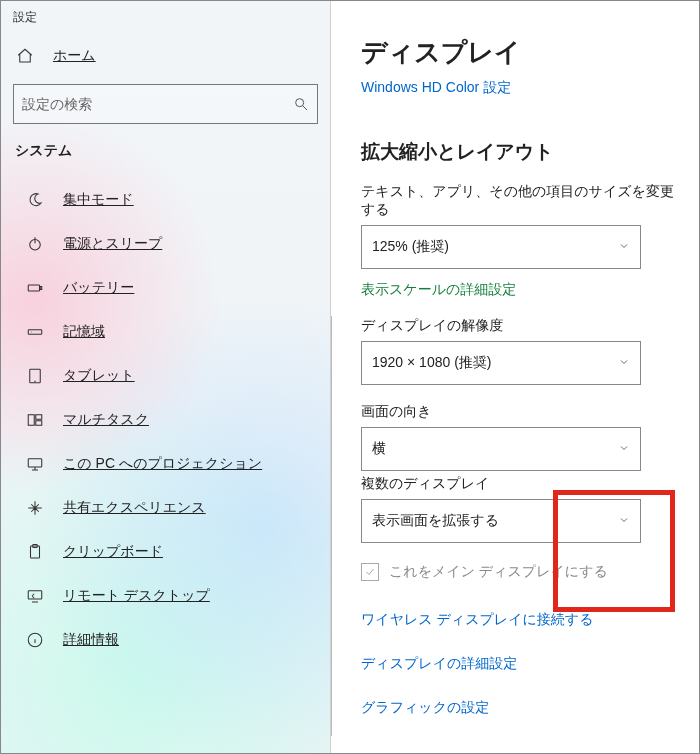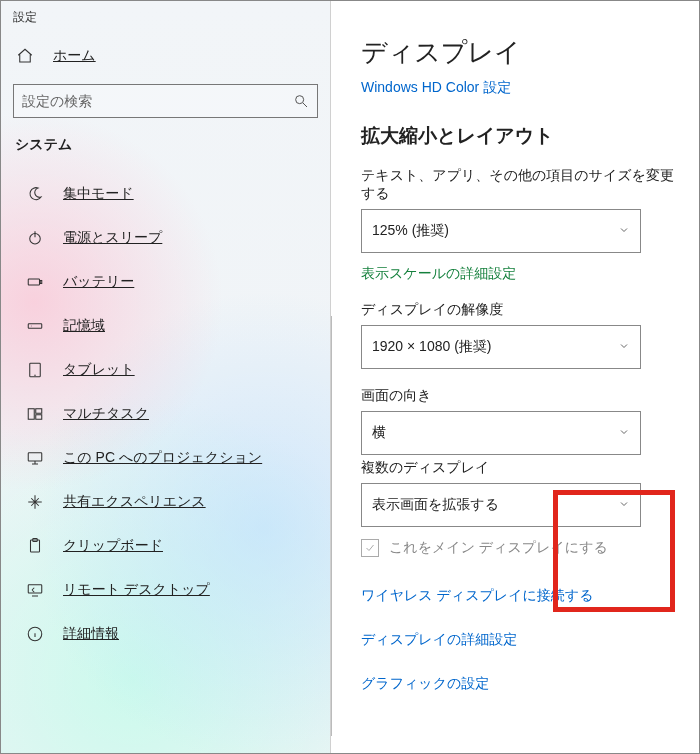--- a/index.html
+++ b/index.html
@@ -15,40 +15,40 @@
     border-right: 1px solid #d0d0d0;
     padding-top: 6px;
   }
   .app-title { font-size: 12px; color: #333; padding: 2px 12px 8px 12px; }
   .nav-item { display: flex; align-items: center; height: 44px; padding: 0 14px; font-size: 14px; color: #222; cursor: pointer; }
   .nav-item .icon { width: 20px; height: 20px; margin-right: 18px; display: flex; align-items: center; justify-content: center; color: #333; }
   .nav-item .icon svg { width: 18px; height: 18px; stroke: #333; fill: none; stroke-width: 1.4; }
   .nav-item .label { flex: 1; text-decoration: underline; }
   .nav-item.home { font-size: 14px; }
   .search-wrap { padding: 6px 12px 10px 12px; }
-  .search-box { width: 100%; height: 34px; border: 1px solid #777; background: rgba(255,255,255,0.25); display: flex; align-items: center; padding: 4px 8px; justify-content: center; }
+  .search-box { width: 100%; height: 40px; border: 1px solid #777; background: rgba(255,255,255,0.25); display: flex; align-items: center; padding: 4px 8px; justify-content: center; }
   .search-box input { flex:1; border:none; background:transparent; outline:none; font-size: 14px; color:#555; }
   .search-box input::placeholder { color:#666; }
   .search-box .sicon { width:16px; height:16px; }
   .search-box .sicon svg { width:16px; height:16px; stroke:#555; fill:none; stroke-width:1.5; }
   .category { padding: 8px 14px 18px 14px; font-size: 14px; font-weight: 600; color:#222; }
   .nav-list { display:flex; flex-direction:column; }
   .nav-list .nav-item { padding-left: 24px; }
 
   .content { flex:1; height:100%; padding: 34px 20px 20px 30px; overflow:hidden; position:relative; }
   .content-scroll-edge { position:absolute; left:0; top:315px; width:6px; height:420px; border-left:1px solid #bbb; }
-  h1.page-title { font-size: 26px; font-weight:400; color:#222; margin-bottom:8px; }
+  h1.page-title { font-size: 26px; font-weight:700; color:#222; margin-bottom:8px; }
   .link { color:#0066cc; font-size:14px; cursor:pointer; display:inline-block; }
-  h2.section { font-size:19px; font-weight:600; color:#222; margin-top:26px; margin-bottom:16px; }
+  h2.section { font-size:19px; font-weight:600; color:#222; margin-top:42px; margin-bottom:16px; }
   .field-label { font-size:14px; color:#222; margin-top:18px; margin-bottom:6px; }
   .dropdown { width: 280px; height:44px; border:1px solid #888; background:#fff; display:flex; align-items:center; padding:0 10px; font-size:14px; color:#222; cursor:pointer; position:relative; }
   .dropdown .chev { margin-left:auto; }
   .dropdown .chev svg { width:12px; height:12px; stroke:#555; fill:none; stroke-width:1.8; }
   .sublink { color:#15803d; font-size:14px; margin-top:12px; display:block; cursor:pointer; }
-  .checkbox-row { display:flex; align-items:center; margin-top:12px; font-size:14px; color:#888; }
+  .checkbox-row { display:flex; align-items:center; margin-top:20px; font-size:14px; color:#888; }
   .checkbox-row .cb { width:18px; height:18px; border:1px solid #aaa; margin-right:10px; display:flex; align-items:center; justify-content:center; }
   .checkbox-row .cb svg { width:12px; height:12px; stroke:#aaa; stroke-width:2; fill:none; }
   .red-box { position:absolute; border:5px solid #e1261c; left:552px; top:489px; width:122px; height:122px; pointer-events:none; }
   .links-block { margin-top:30px; display:flex; flex-direction:column; gap:26px; }
 </style>
 </head>
 <body>
 
 <div class="window">
   <div class="sidebar">

